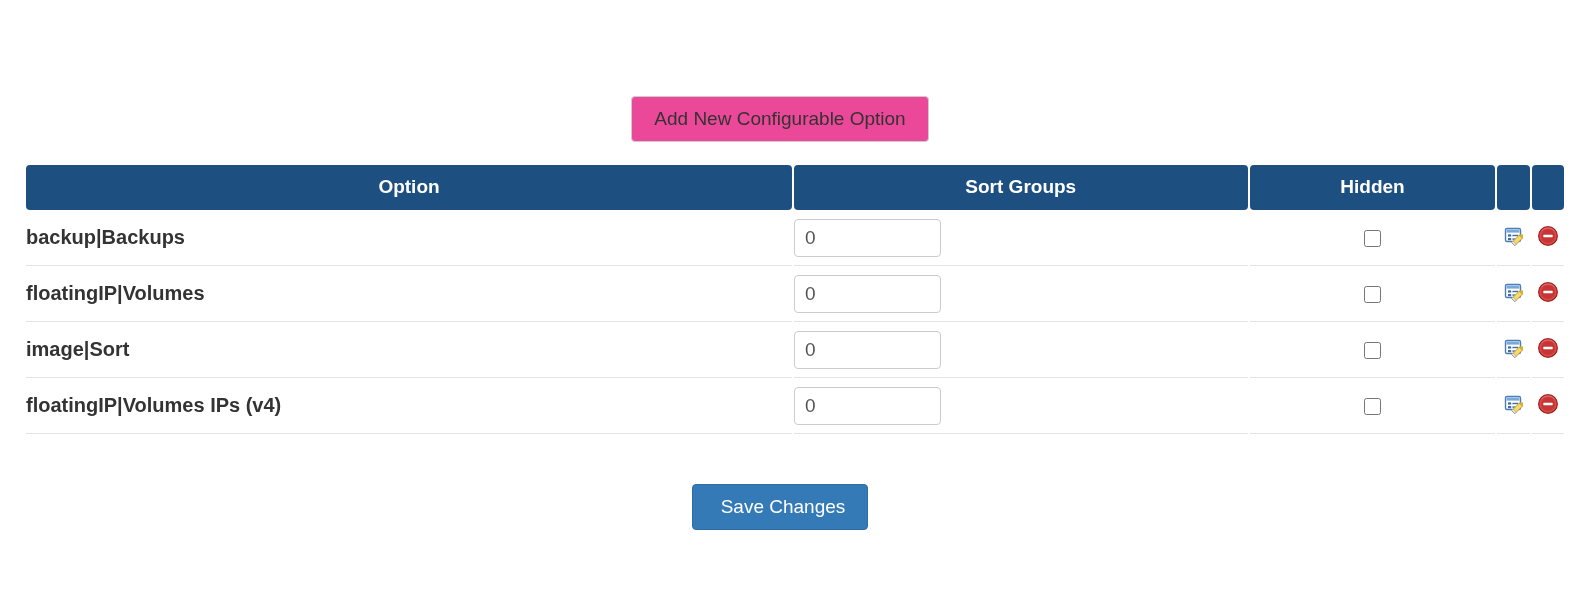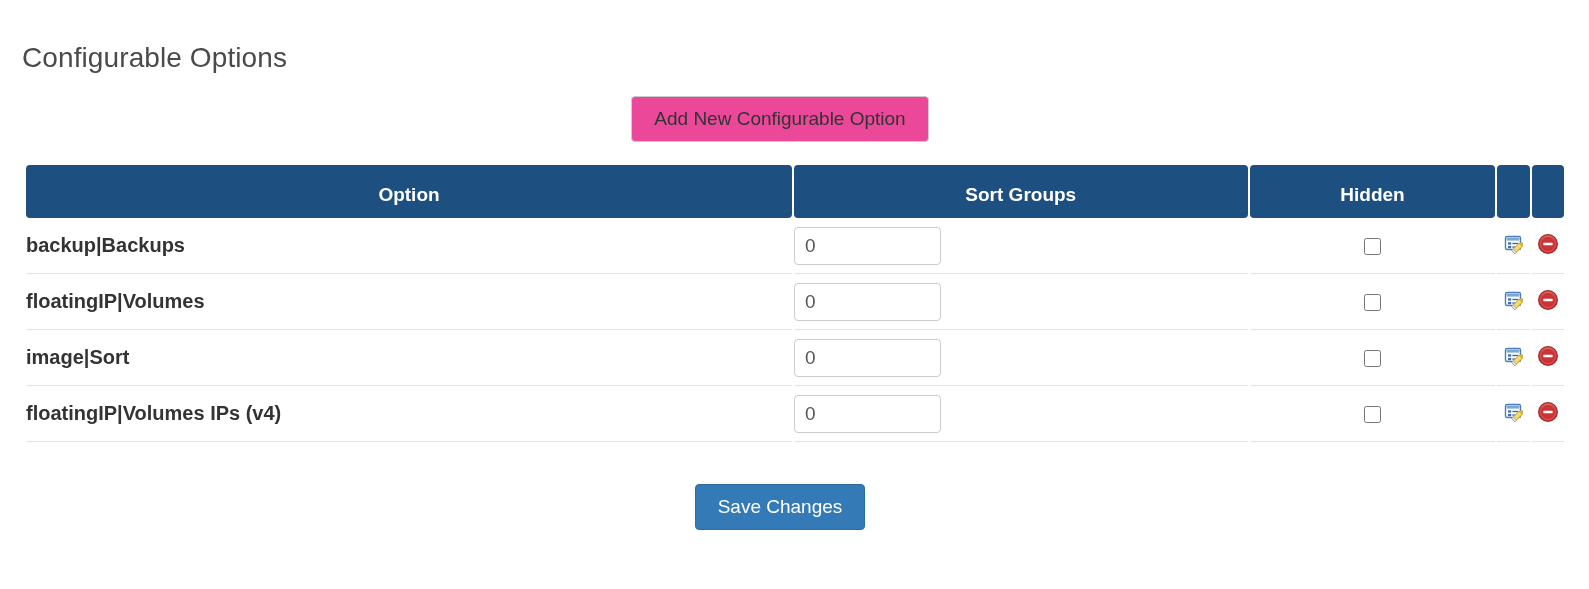--- a/index.html
+++ b/index.html
@@ -56,21 +56,21 @@
   .btn-default {
     background: #ec4899;
     border: 1px solid #cccccc;
     color: #333333;
     padding: 12px 22px 13px 22px;
   }
   .btn-primary {
     background: #337ab7;
     border: 1px solid #2e6da4;
     color: #ffffff;
-    padding: 12px 22px 13px 22px;
+    padding: 12px 22px 13px 28px;
   }
 
   
   .table-wrap {
     position: absolute;
     left: 24px;
     top: 165px;
     width: 1542px;
   }
   table.opts {
@@ -78,21 +78,21 @@
     border-spacing: 2px 0;
     width: 1542px;
     table-layout: fixed;
   }
   table.opts thead th {
     background: #1d5080;
     color: #ffffff;
     font-size: 19px;
     font-weight: 700;
     text-align: center;
-    padding: 18px 4px 11px 4px;
+    padding: 10px 4px 11px 4px;
     border-radius: 4px;
     height: 24px;
     box-sizing: content-box;
   }
   col.c-option   { width: 760px; }
   col.c-sort     { width: 450px; }
   col.c-hidden   { width: 244px; }
   col.c-edit     { width: 32px; }
   col.c-del      { width: 32px; }
 
@@ -151,21 +151,20 @@
     display: flex;
     justify-content: center;
     gap: 14px;
   }
 </style>
 </head>
 <body>
 
 <div class="page">
 
-  <h1 class="page-title">Configurable Options</h1>
 
   <div class="add-row">
     <button class="btn btn-default">Add New Configurable Option</button>
   </div>
 
   <div class="table-wrap">
     <table class="opts">
       <colgroup>
         <col class="c-option">
         <col class="c-sort">

